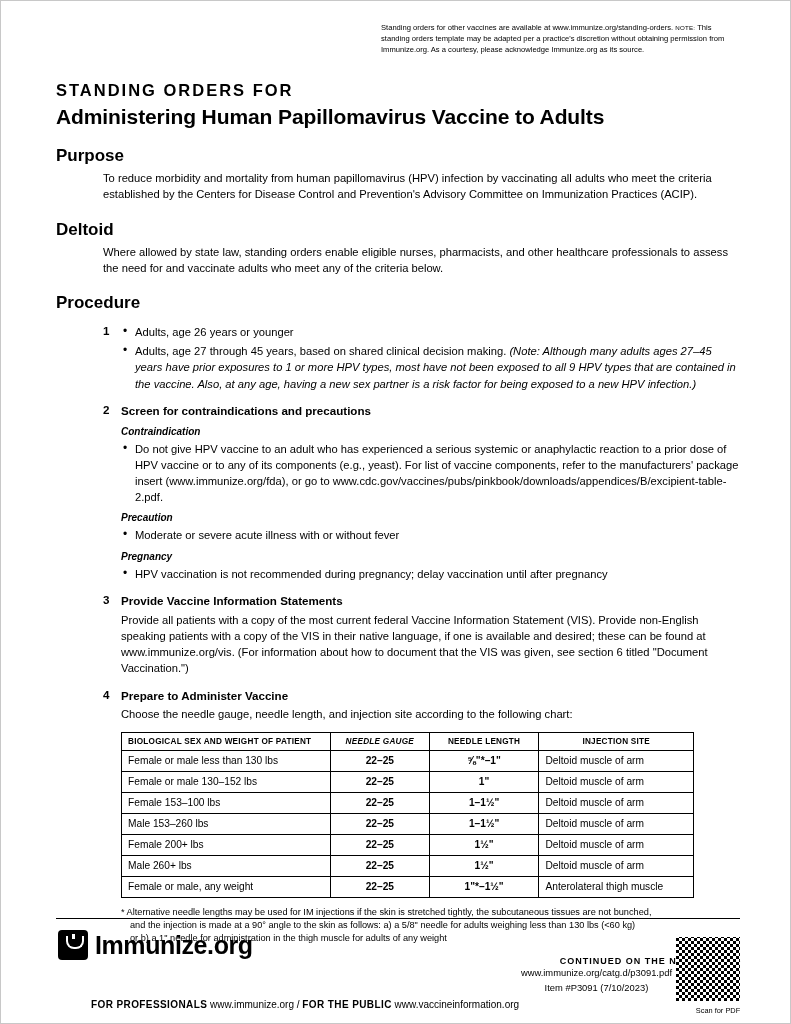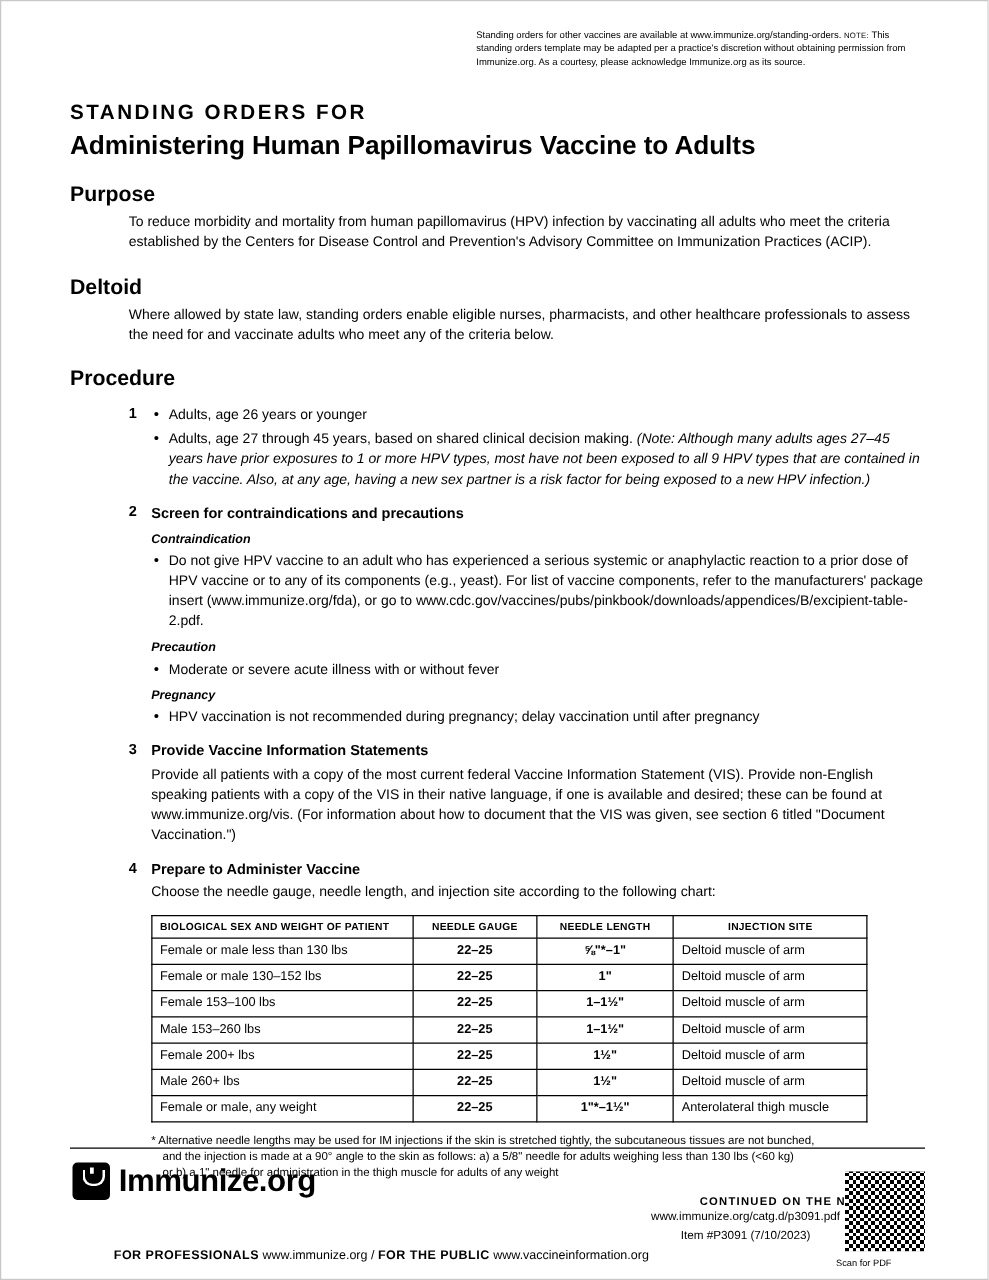--- a/index.html
+++ b/index.html
@@ -147,21 +147,21 @@
     padding-left: 6px;
   }
   table.chart td {
     border: 1px solid #000;
     padding: 3px 5px;
     height: 14px;
   }
   table.chart td.c { text-align: center; font-weight: bold; }
   table.chart td.l { text-align: left; padding-left: 6px; }
   .col1 { width: 214px; }
-  .col2 { width: 96px; }
+  .col2 { width: 96px; font-style: italic; }
   .col3 { width: 108px; }
   .col4 { width: 155px; }
 
   .footnote {
     margin-top: 8px;
     font-size: 9.2px;
     line-height: 1.45;
   }
   .footnote .ind { display: block; margin-left: 9px; }
 
@@ -246,21 +246,21 @@
     bottom: 22px;
     width: 64px;
     height: 64px;
     background:
       repeating-linear-gradient(90deg, #000 0 3px, #fff 3px 6px),
       repeating-linear-gradient(0deg, #000 0 3px, #fff 3px 6px);
     background-blend-mode: difference;
   }
   .qr-caption {
     position: absolute;
-    right: 69px;
+    right: 42px;
     bottom: 8px;
     width: 64px;
     text-align: center;
     font-size: 7.4px;
   }
 </style>
 </head>
 <body>
 
 <div class="page">

